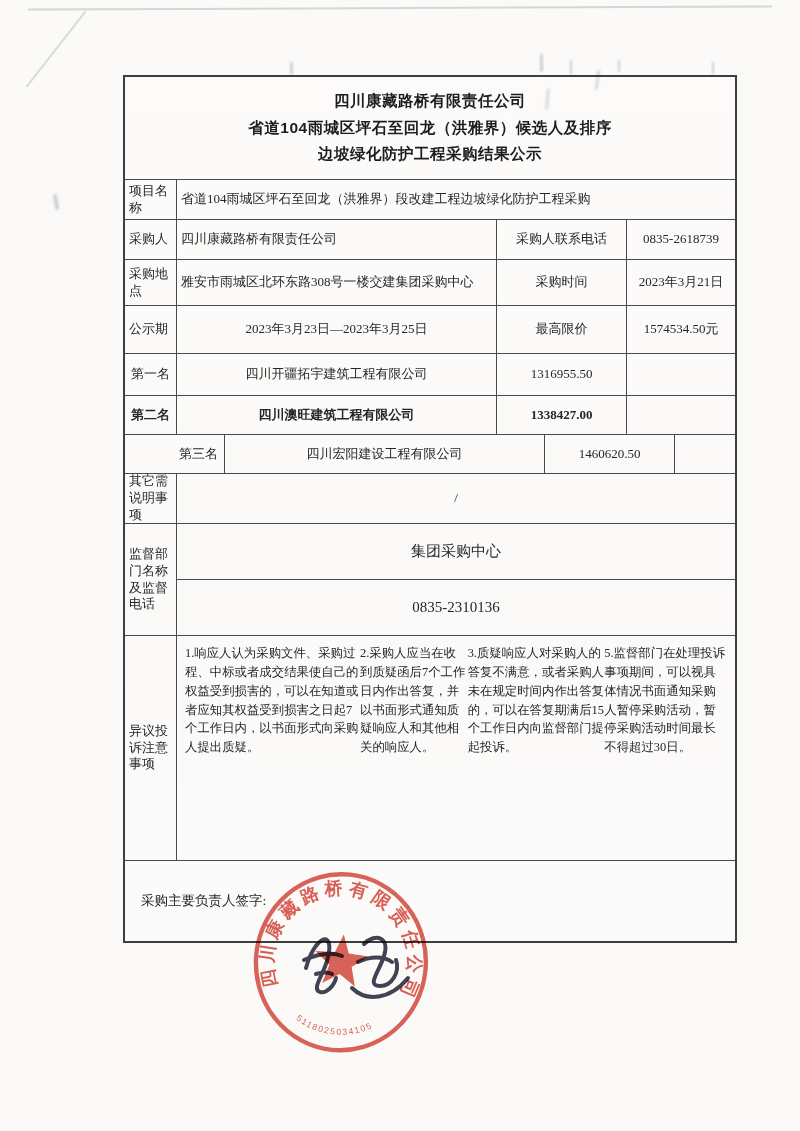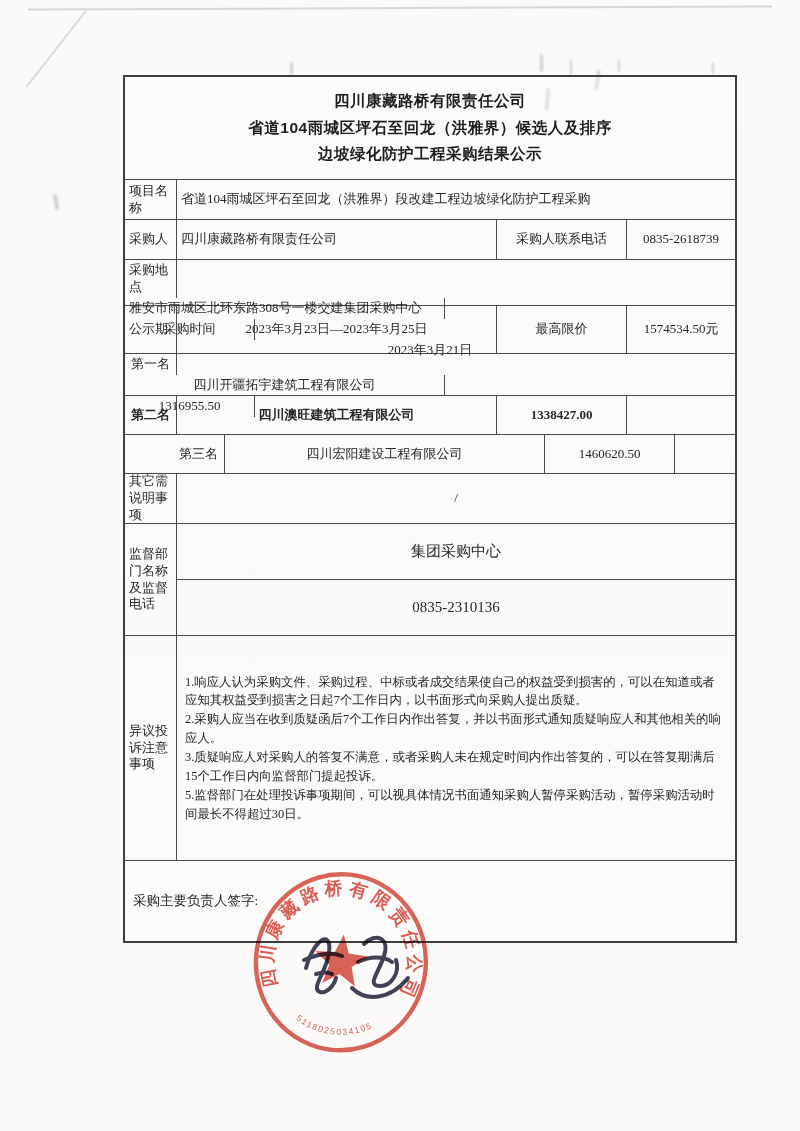--- a/index.html
+++ b/index.html
@@ -25,24 +25,24 @@
   .c2{width:320px;flex:none;}
   .c3{width:130px;flex:none;}
   .c4{flex:1;}
   .rest{flex:1;}
   .center{justify-content:center;text-align:center;}
   .title-row{flex-direction:column;justify-content:center;align-items:center;height:103px;}
   .title-line{font-family:"Liberation Sans","DejaVu Sans",sans-serif;font-weight:700;font-size:15.5px;line-height:1.72;letter-spacing:.5px;color:#1d1d1d;}
   .sup-stack{flex:1;display:flex;flex-direction:column;}
   .sup-cell{flex:1;display:flex;align-items:center;justify-content:center;font-size:15px;}
   .sup-cell.first{border-bottom:1.5px solid #4a4a4a;}
-  .obj-body{flex:1;padding:8px 8px;display:flex;flex-direction:column;justify-content:center;align-items:flex-start;}
+  .obj-body{flex:1;padding:8px 8px;display:flex;flex-direction:row;justify-content:center;align-items:flex-start;}
   .obj-body p{margin:0;font-size:12.4px;line-height:1.52;text-align:left;}
   .sig-row{height:80px;}
-  .sig-cell{width:100%;border-right:none;font-size:13.5px;padding-left:8px;}
+  .sig-cell{width:100%;border-right:none;font-size:13.5px;padding-left:16px;}
 
   
   .seal{position:absolute;left:248px;top:866px;width:186px;height:190px;transform:rotate(6deg);opacity:.9;mix-blend-mode:multiply;pointer-events:none;z-index:5;}
   .sign-ink{position:absolute;left:292px;top:916px;width:140px;height:100px;mix-blend-mode:multiply;z-index:6;pointer-events:none;}
 </style>
 </head>
 <body>
 
 <div class="sheet">
 
@@ -70,36 +70,36 @@
       <div class="cell rest">省道104雨城区坪石至回龙（洪雅界）段改建工程边坡绿化防护工程采购</div>
     </div>
 
     <div class="row" style="height:40px;">
       <div class="cell c1">采购人</div>
       <div class="cell c2">四川康藏路桥有限责任公司</div>
       <div class="cell c3 center">采购人联系电话</div>
       <div class="cell c4 center">0835-2618739</div>
     </div>
 
-    <div class="row" style="height:46px;flex-direction:column;">
+    <div class="row" style="height:46px;">
       <div class="cell c1">采购地点</div>
       <div class="cell c2">雅安市雨城区北环东路308号一楼交建集团采购中心</div>
       <div class="cell c3 center">采购时间</div>
       <div class="cell c4 center">2023年3月21日</div>
     </div>
 
     <div class="row" style="height:48px;">
       <div class="cell c1">公示期</div>
       <div class="cell c2 center">2023年3月23日—2023年3月25日</div>
       <div class="cell c3 center">最高限价</div>
       <div class="cell c4 center">1574534.50元</div>
     </div>
 
 
-    <div class="row" style="height:42px;flex-direction:column;">
+    <div class="row" style="height:42px;">
       <div class="cell c1 center">第一名</div>
       <div class="cell c2 center">四川开疆拓宇建筑工程有限公司</div>
       <div class="cell c3 center">1316955.50</div>
       <div class="cell c4 center"></div>
     </div>
     <div class="row" style="height:39px;font-weight:bold;">
       <div class="cell c1 center">第二名</div>
       <div class="cell c2 center">四川澳旺建筑工程有限公司</div>
       <div class="cell c3 center">1338427.00</div>
       <div class="cell c4 center"></div>

